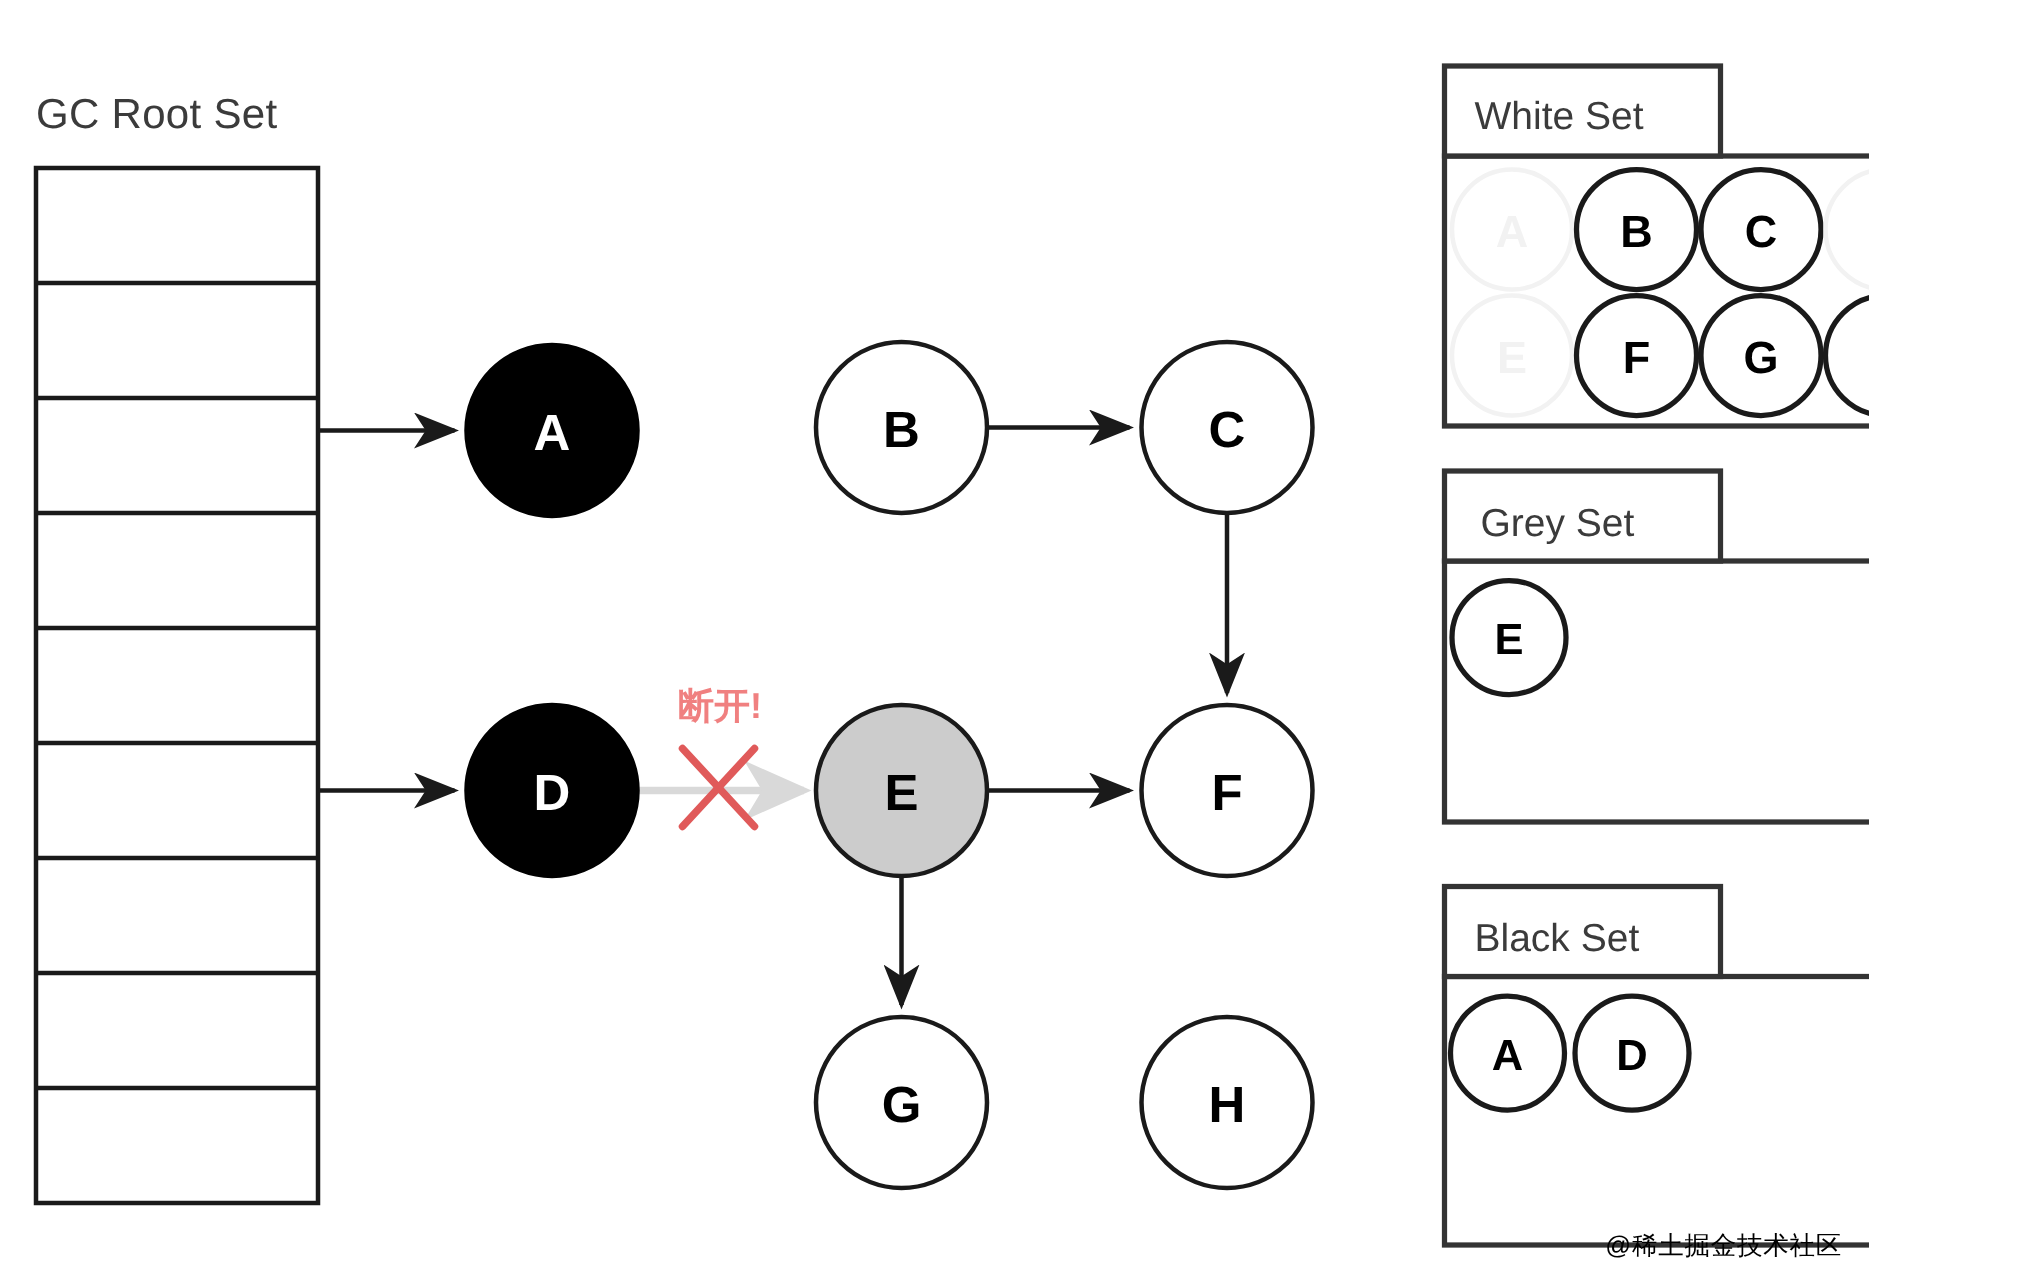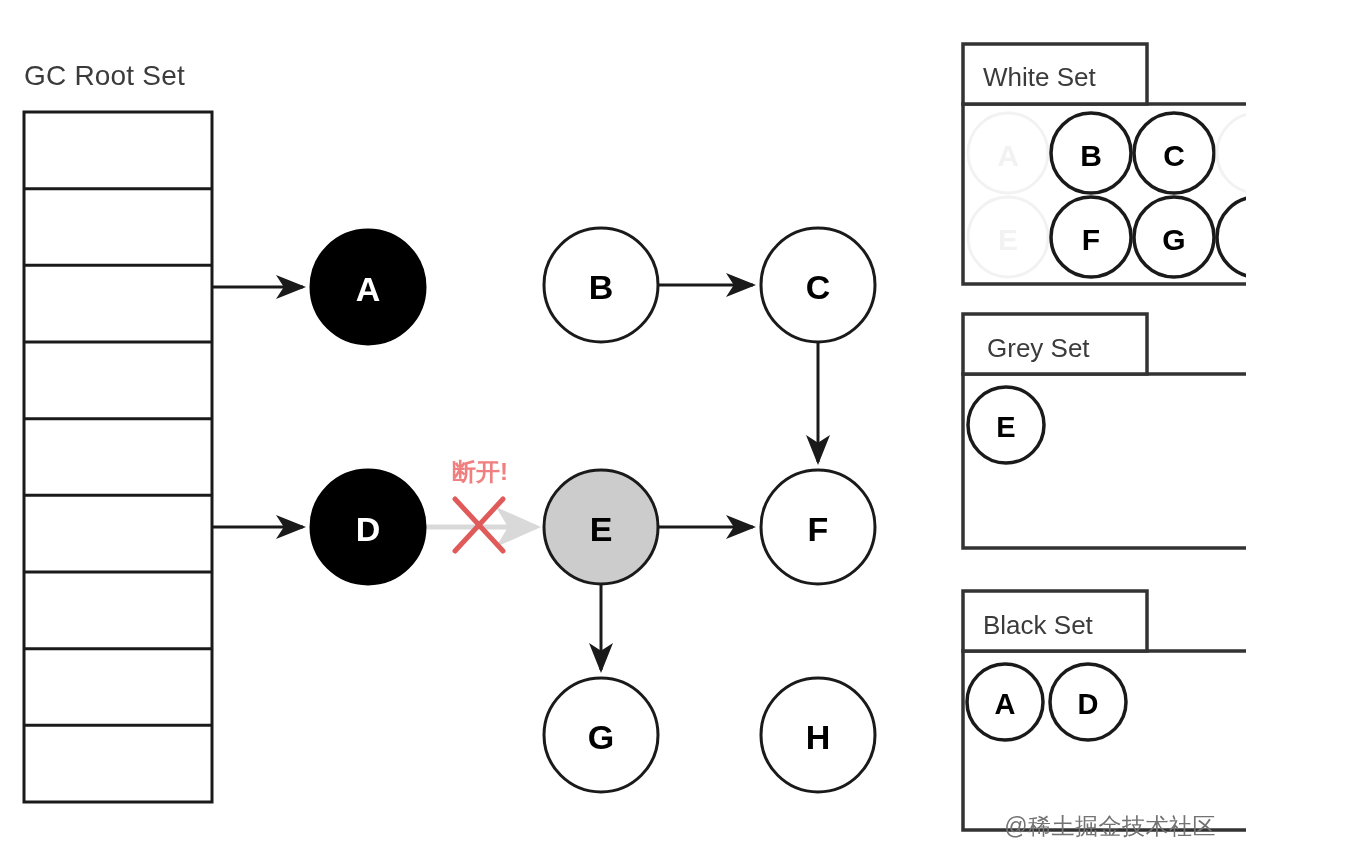--- a/index.html
+++ b/index.html
@@ -50,24 +50,24 @@
   .break-label {
     font-family: "Liberation Sans", sans-serif;
     font-size: 24px;
     fill: #f08080;
     font-weight: bold;
     text-anchor: middle;
     dominant-baseline: central;
   }
   .watermark {
     position: absolute;
-    right: 30px;
+    right: 18px;
     bottom: 12px;
-    font-size: 23px;
-    color: #737373;
+    font-size: 17px;
+    color: #000000;
     font-family: "Liberation Sans", sans-serif;
     white-space: nowrap;
     letter-spacing: 0.5px;
   }
 </style>
 </head>
 <body>
 
 <div id="canvas">
 

